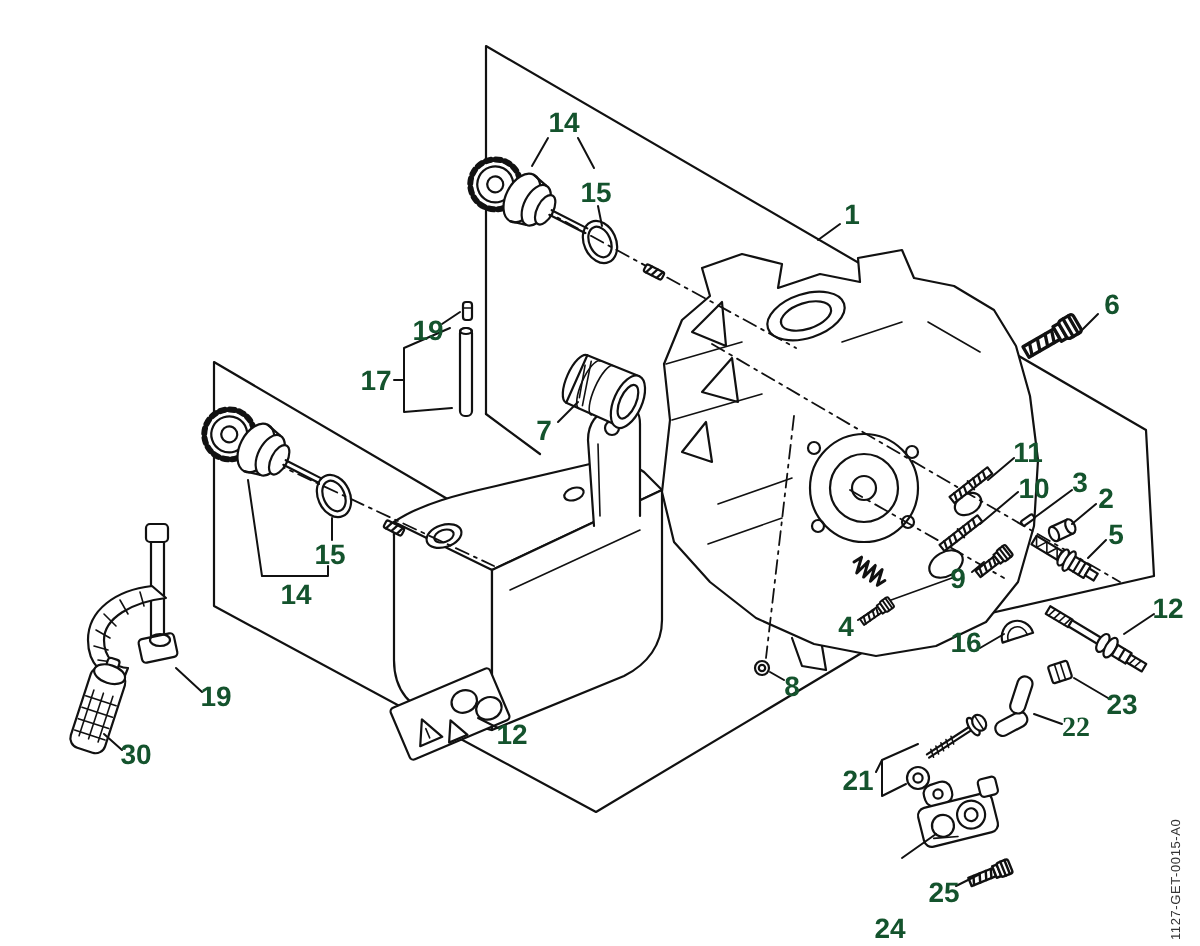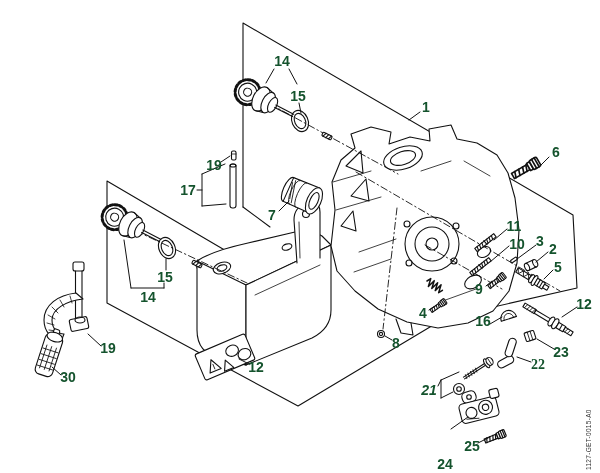--- a/index.html
+++ b/index.html
@@ -324,21 +324,21 @@
       <div class="callout" style="left: 584px; top: 304px;">12</div>
       <div class="callout" style="left: 282px; top: 61px;">14</div>
       <div class="callout" style="left: 298px; top: 96px;">15</div>
       <div class="callout" style="left: 148px; top: 297px;">14</div>
       <div class="callout" style="left: 165px; top: 277px;">15</div>
       <div class="callout" style="left: 483px; top: 321px;">16</div>
       <div class="callout" style="left: 188px; top: 190px;">17</div>
       <div class="callout" style="left: 214px; top: 165px;">19</div>
       <div class="callout" style="left: 108px; top: 348px;">19</div>
       <div class="callout" style="left: 68px; top: 377px;">30</div>
-      <div class="callout" style="left: 429px; top: 390px; font-style: italic;">21</div>
+      <div class="callout" style="left: 429px; top: 390px;">21</div>
       <div class="callout" style="left: 538px; top: 365px; font-family: Liberation Serif, serif;">22</div>
       <div class="callout" style="left: 561px; top: 352px;">23</div>
       <div class="callout" style="left: 445px; top: 432px; margin-top: 32px;">24</div>
       <div class="callout" style="left: 472px; top: 446px;">25</div>
     </div>
 
 <div class="drawing-number">1127-GET-0015-A0</div>
 
 </div>
 

